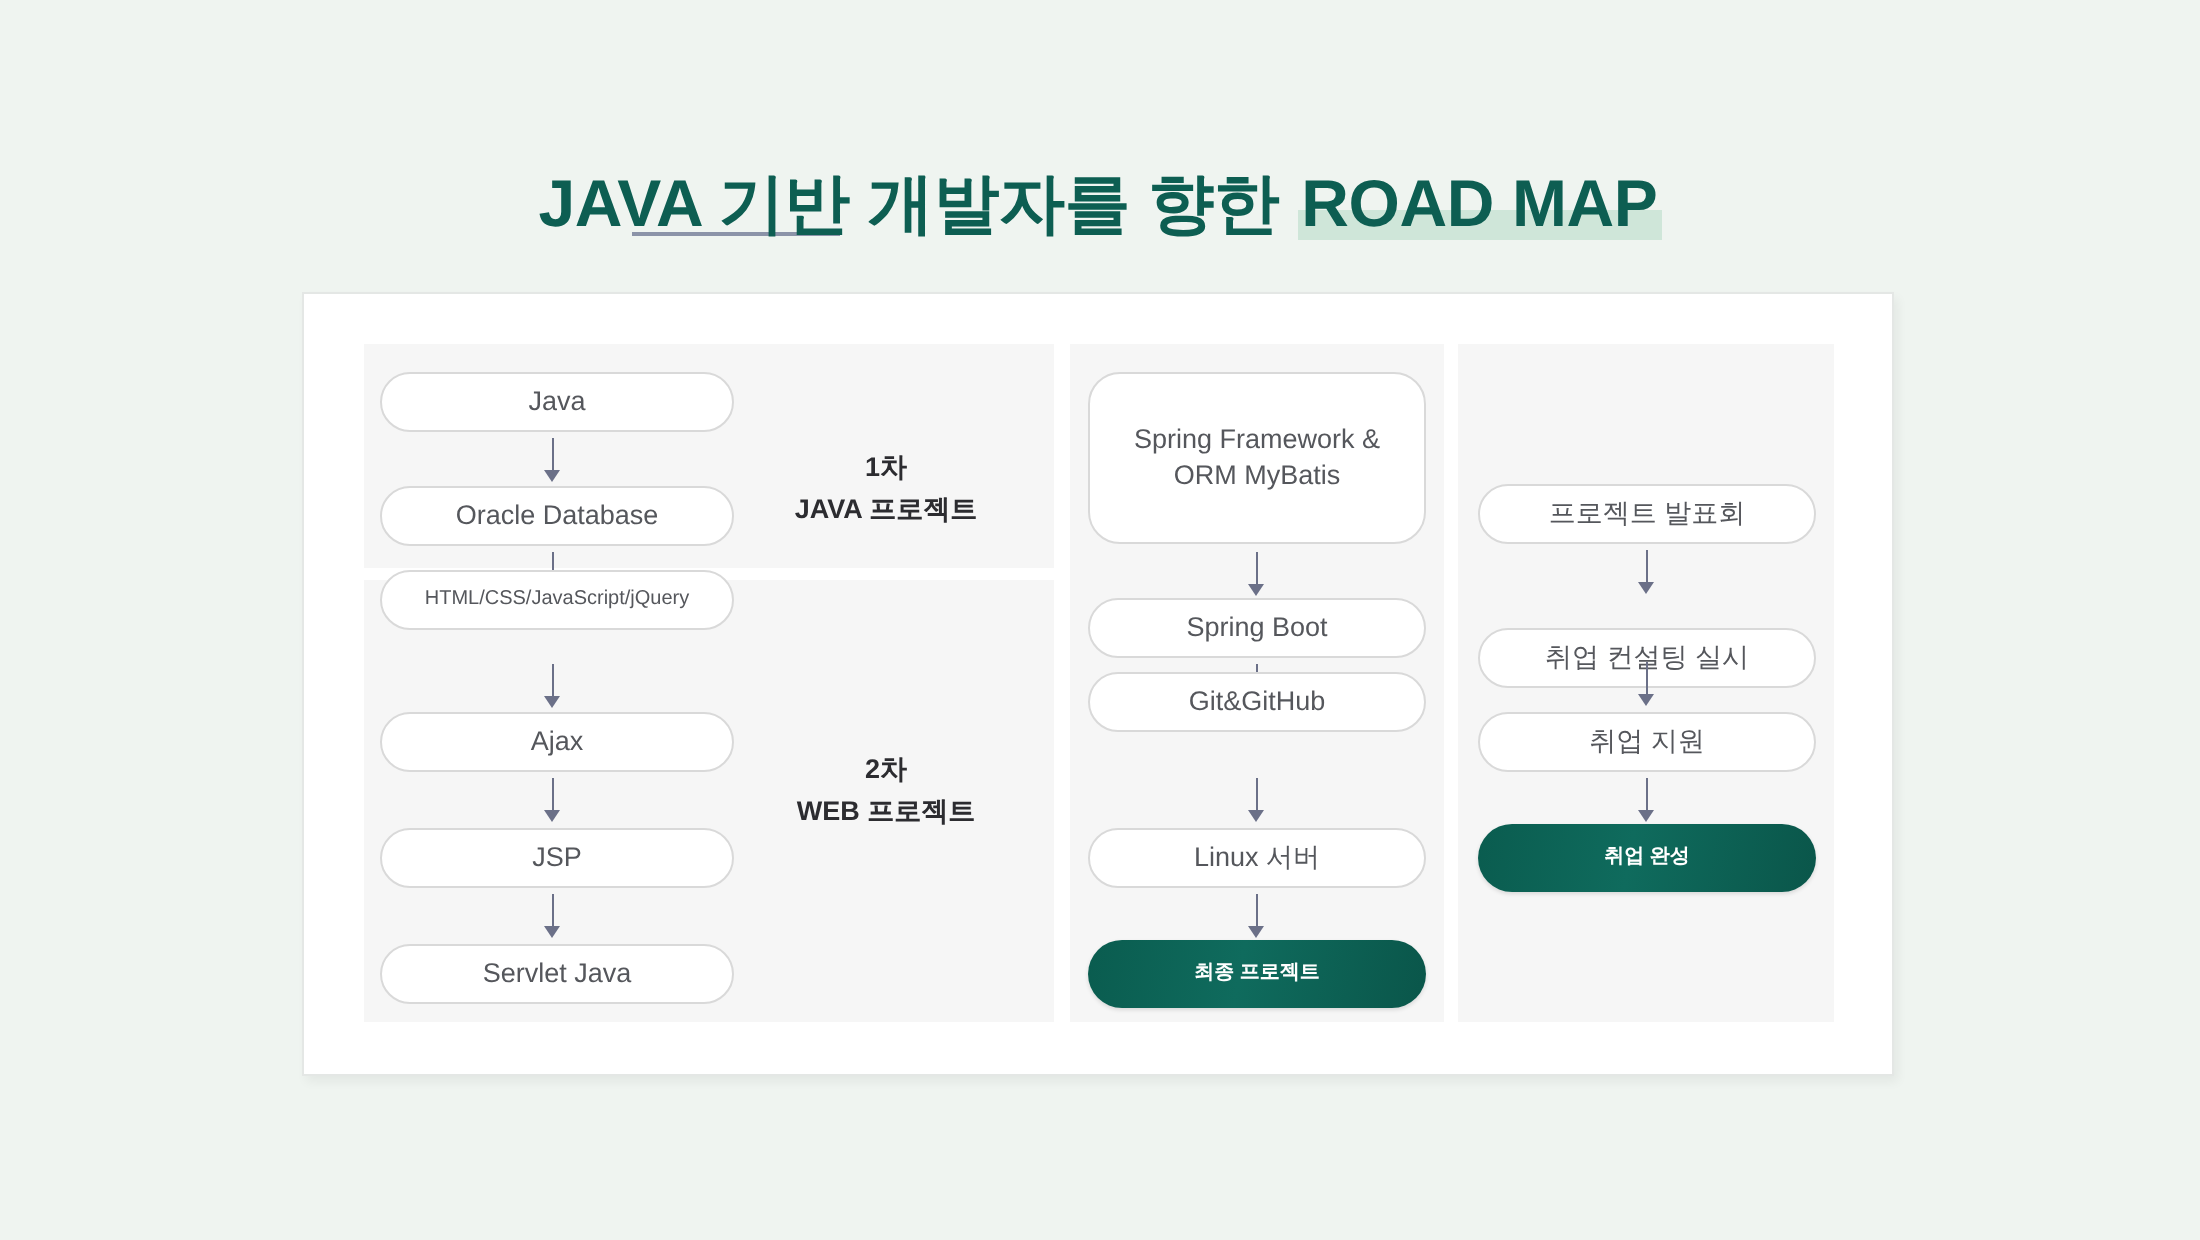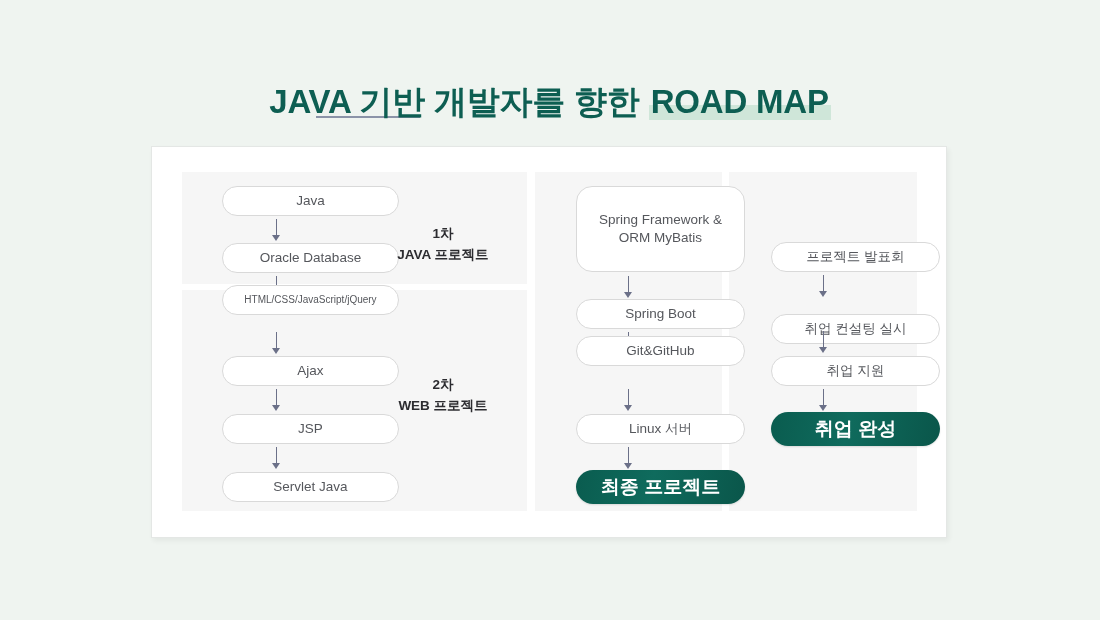--- a/index.html
+++ b/index.html
@@ -89,33 +89,32 @@
     border: 1px solid #d9d9d9;
     border-radius: 999px;
     color: #55575c;
     font-size: 13.5px;
     display: flex;
     align-items: center;
     justify-content: center;
     text-align: center;
     line-height: 1.35;
     white-space: nowrap;
-    margin-left: 32px;
   }
   .node.multiline {
     border-radius: 16px;
     white-space: normal;
     font-size: 13.5px;
   }
   .node.final {
     background: linear-gradient(100deg, #0a5c4f 0%, #0f6b5d 45%, #0a564a 100%);
     border: none;
     color: #ffffff;
     font-weight: bold;
-    font-size: 19px;
+    font-size: 10px;
     box-shadow: 0 1px 2px rgba(0,0,0,0.12);
   }
 
   
   .c1 { left: 190px; width: 177px; height: 30px; }
   
   .c2 { left: 544px; width: 169px; height: 30px; }
   
   .c3 { left: 739px; width: 169px; height: 30px; }
 

